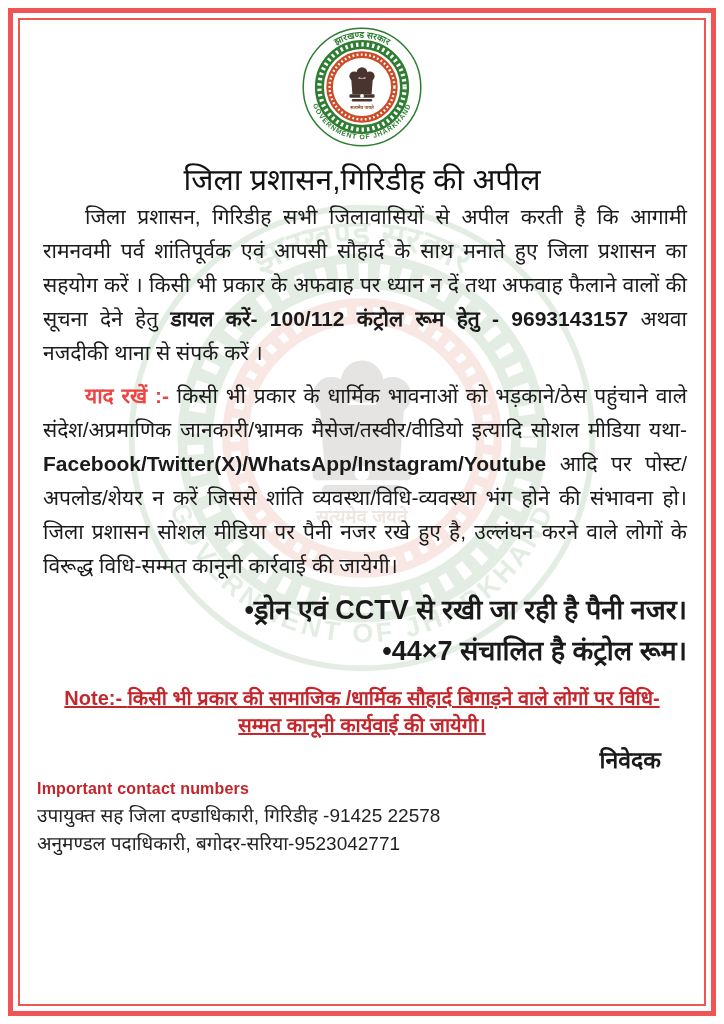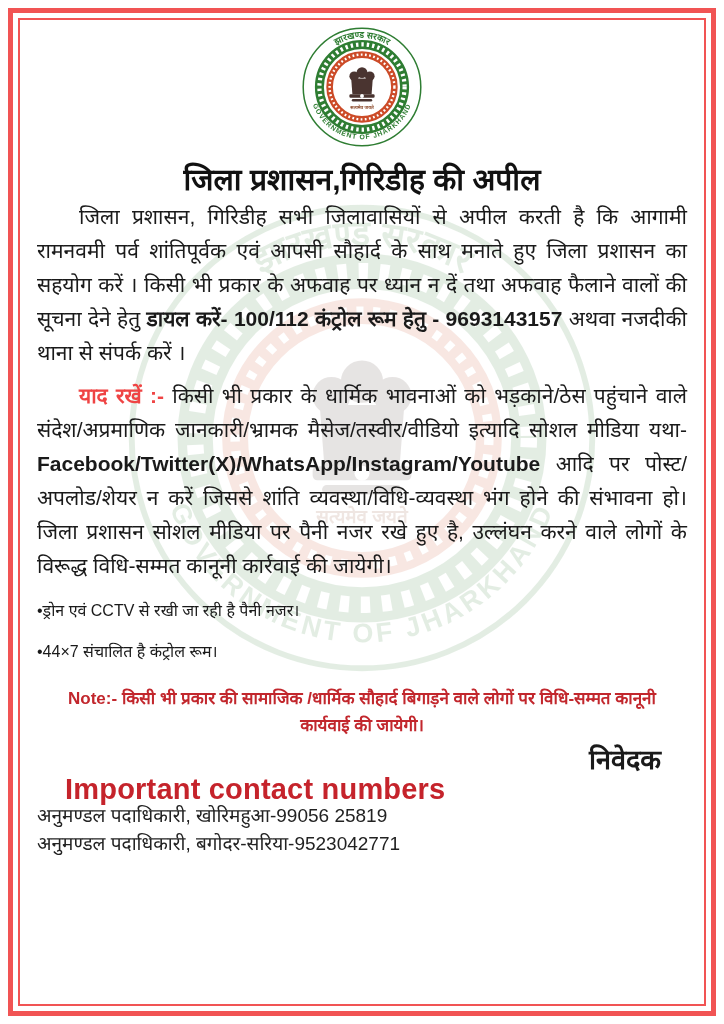--- a/index.html
+++ b/index.html
@@ -34,73 +34,75 @@
     left: 50%; top: 27px;
     width: 120px; height: 120px;
     transform: translateX(-50%);
     z-index: 2;
   }
   .page-title {
     position: absolute;
     top: 158px; left: 0; right: 0;
     text-align: center;
     font-size: 30px;
-    font-weight: bold;
+    font-weight: normal;
     color: #111;
     z-index: 2;
   }
   .content {
     position: absolute;
     top: 200px; left: 37px; width: 650px;
     z-index: 2;
   }
   .para {
     font-size: 21px;
     line-height: 34px;
     text-align: justify;
     text-indent: 42px;
+    margin-left: 6px;
   }
   .para.second { margin-top: 9px; }
   .bold { font-weight: bold; }
   .red-label { color: #ef4444; font-weight: bold; }
   .bullets { margin-top: 7px; }
   .bullet-line {
-    font-size: 16px;
-    font-weight: normal;
+    font-size: 27px;
+    font-weight: bold;
     line-height: 41px;
+    text-align: right;
   }
   .note-block {
     margin-top: 13px;
     text-align: center;
     color: #c2272d;
     font-weight: bold;
-    font-size: 17px;
+    font-size: 20px;
     line-height: 27px;
     padding: 0 8px;
+    text-decoration: underline;
   }
   .signature {
     margin-top: 8px;
     text-align: right;
     padding-right: 26px;
   }
   .signature-inner {
     display: inline-block;
     text-align: center;
     font-weight: bold;
-    font-size: 27px;
+    font-size: 23px;
     line-height: 27px;
   }
   .contacts { margin-top: 2px; }
   .contacts-heading {
     color: #c5232b;
     font-weight: bold;
-    font-size: 29px;
+    font-size: 16px;
     line-height: 26px;
     letter-spacing: 0.2px;
-    margin-left: 28px;
   }
   .contact-line {
     font-size: 19px;
     line-height: 28px;
     color: #222;
   }
   svg text { font-family: "Liberation Sans", "DejaVu Sans", sans-serif; }
 </style>
 </head>
 <body>
@@ -166,18 +168,18 @@
   <div class="note-block"><span>Note:- </span><span>किसी भी प्रकार की सामाजिक /धार्मिक सौहार्द बिगाड़ने वाले लोगों पर विधि-सम्मत कानूनी कार्यवाई की जायेगी।</span></div>
 
   <div class="signature">
     <div class="signature-inner">
       <div>निवेदक</div>
     </div>
   </div>
 
   <div class="contacts">
     <div class="contacts-heading">Important contact numbers</div>
-    <div class="contact-line">अनुमण्डल पदाधिकारी, खोरिमहुआ-99056 25819</div>
+    <div class="contact-line">उपायुक्त सह जिला दण्डाधिकारी, गिरिडीह -91425 22578</div>
     <div class="contact-line">अनुमण्डल पदाधिकारी, बगोदर-सरिया-9523042771</div>
 
   </div>
 
 </div>
 
 </body></html>

